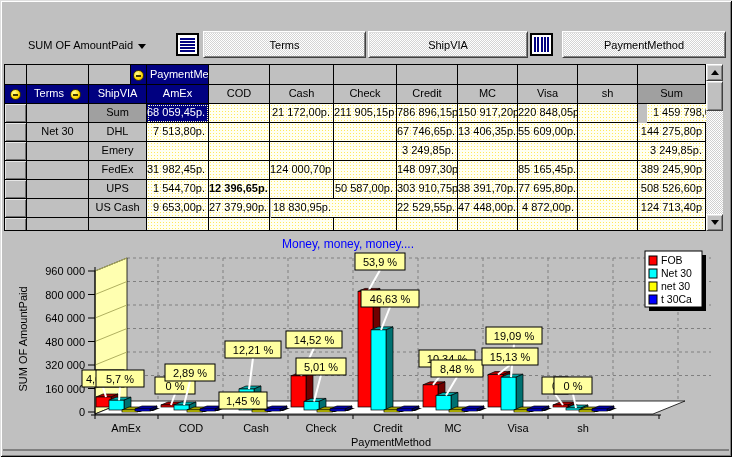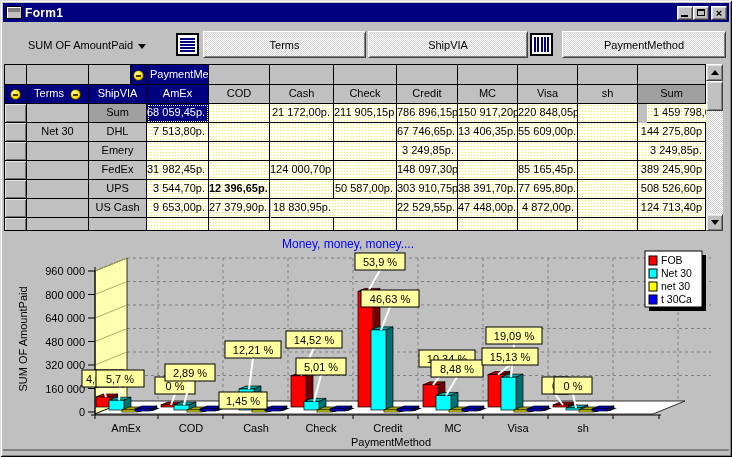--- a/index.html
+++ b/index.html
@@ -84,35 +84,20 @@
     box-shadow:inset 1px 1px 0 #dfdfdf, inset -1px -1px 0 #808080;flex:0 0 auto;cursor:grab;}
   .strack{flex:1;}
   
   #chart{position:absolute;left:3px;top:231px;}
 </style>
 </head>
 <body>
 
 <div class="window">
 
-  <div class="titlebar">
-    <div class="title-icon"></div>
-    <span class="title-text">Form1</span>
-    <div class="tb-btns">
-      <div class="tbb">
-          <div class="glyph-min"></div>
-        </div>
-      <div class="tbb">
-          <div class="glyph-max"></div>
-        </div>
-      <div class="tbb close">
-          <span class="glyph-x">×</span>
-        </div>
-    </div>
-  </div>
 
   <div class="measure">
     <span>SUM OF AmountPaid</span>
     <span class="darr"></span>
   </div>
   <div class="iconbtn" id="icon-rows">
     <div class="hlines">
         <div></div>
         <div></div>
         <div></div>
@@ -203,21 +188,21 @@
       <div class="c val" style="left: 265px; top: 96px; width: 64px; height: 19px; line-height: 17px;">124 000,70p</div>
       <div class="c val" style="left: 329px; top: 96px; width: 63px; height: 19px; line-height: 17px;"></div>
       <div class="c val" style="left: 392px; top: 96px; width: 61px; height: 19px; line-height: 17px;">148 097,30p</div>
       <div class="c val" style="left: 453px; top: 96px; width: 60px; height: 19px; line-height: 17px;"></div>
       <div class="c val" style="left: 513px; top: 96px; width: 60px; height: 19px; line-height: 17px;">85 165,45p.</div>
       <div class="c val" style="left: 573px; top: 96px; width: 60px; height: 19px; line-height: 17px;"></div>
       <div class="c val" style="left: 633px; top: 96px; width: 68px; height: 19px; line-height: 17px;">389 245,90p</div>
       <div class="c ind" style="left: 0px; top: 115px; width: 22px; height: 19px; line-height: 17px;"></div>
       <div class="c lblc" style="left: 22px; top: 115px; width: 62px; height: 19px; line-height: 17px;"></div>
       <div class="c lblc" style="left: 84px; top: 115px; width: 58px; height: 19px; line-height: 17px;">UPS</div>
-      <div class="c val" style="left: 142px; top: 115px; width: 62px; height: 19px; line-height: 17px;">3 544,70p.</div>
+      <div class="c val" style="left: 142px; top: 115px; width: 62px; height: 19px; line-height: 17px;">1 544,70p.</div>
       <div class="c val" style="left: 204px; top: 115px; width: 61px; height: 19px; line-height: 17px; font-weight: bold;">12 396,65p.</div>
       <div class="c val" style="left: 265px; top: 115px; width: 64px; height: 19px; line-height: 17px;"></div>
       <div class="c val" style="left: 329px; top: 115px; width: 63px; height: 19px; line-height: 17px;">50 587,00p.</div>
       <div class="c val" style="left: 392px; top: 115px; width: 61px; height: 19px; line-height: 17px;">303 910,75p</div>
       <div class="c val" style="left: 453px; top: 115px; width: 60px; height: 19px; line-height: 17px;">38 391,70p.</div>
       <div class="c val" style="left: 513px; top: 115px; width: 60px; height: 19px; line-height: 17px;">77 695,80p.</div>
       <div class="c val" style="left: 573px; top: 115px; width: 60px; height: 19px; line-height: 17px;"></div>
       <div class="c val" style="left: 633px; top: 115px; width: 68px; height: 19px; line-height: 17px;">508 526,60p</div>
       <div class="c ind" style="left: 0px; top: 134px; width: 22px; height: 19px; line-height: 17px;"></div>
       <div class="c lblc" style="left: 22px; top: 134px; width: 62px; height: 19px; line-height: 17px;"></div>

